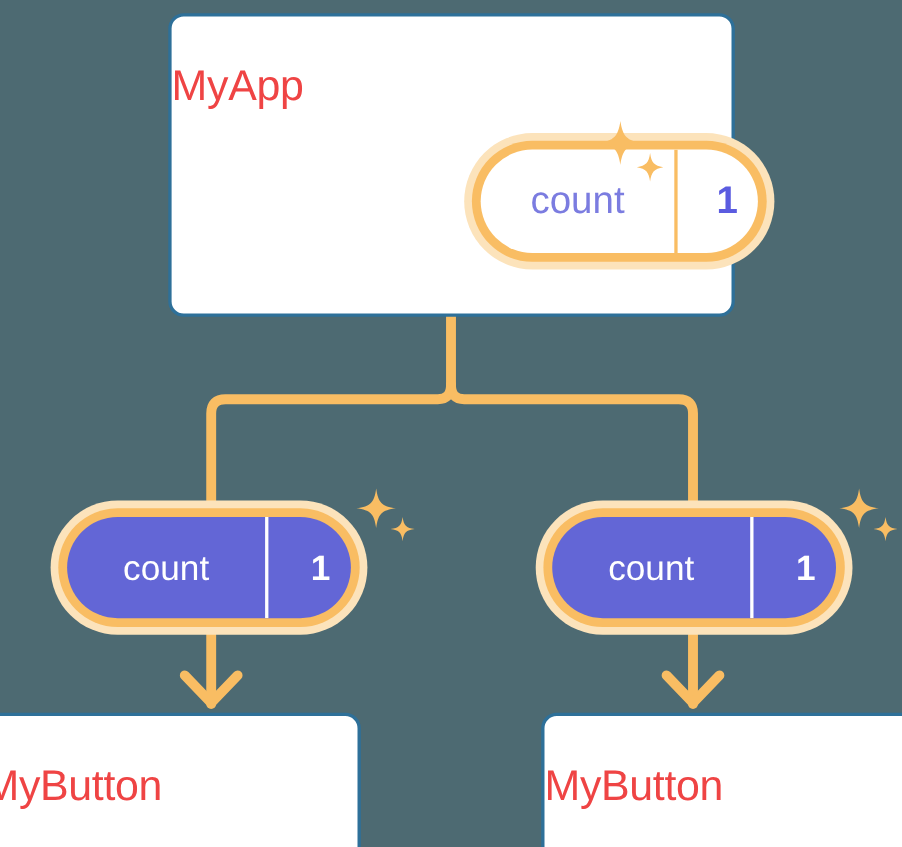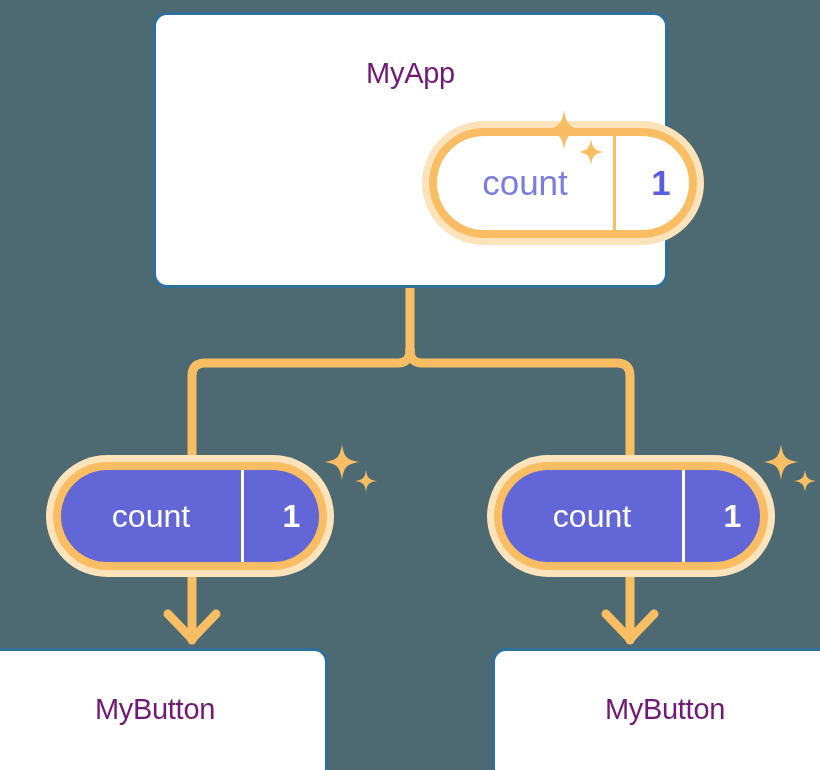--- a/index.html
+++ b/index.html
@@ -18,25 +18,24 @@
 
   
   .card{
     position:absolute;
     background:#ffffff;
     border:3px solid #2e7099;
     border-radius:14px;
     box-sizing:border-box;
   }
   .card-title{
-    color:#701a75;
-    font-size:29px;
+    color:#ef4444;
+    font-size:39px;
     font-weight:400;
     letter-spacing:-0.3px;
-    text-align:center;
     white-space:nowrap;
   }
 
   
   #app-card{left:153px;top:12px;width:515px;height:276px;}
   #app-card .card-title{position:absolute;left:0;right:0;top:42px;}
 
   
   .btn-card{height:140px;}
   #btn-card-left{left:-18px;top:648px;width:346px;}

